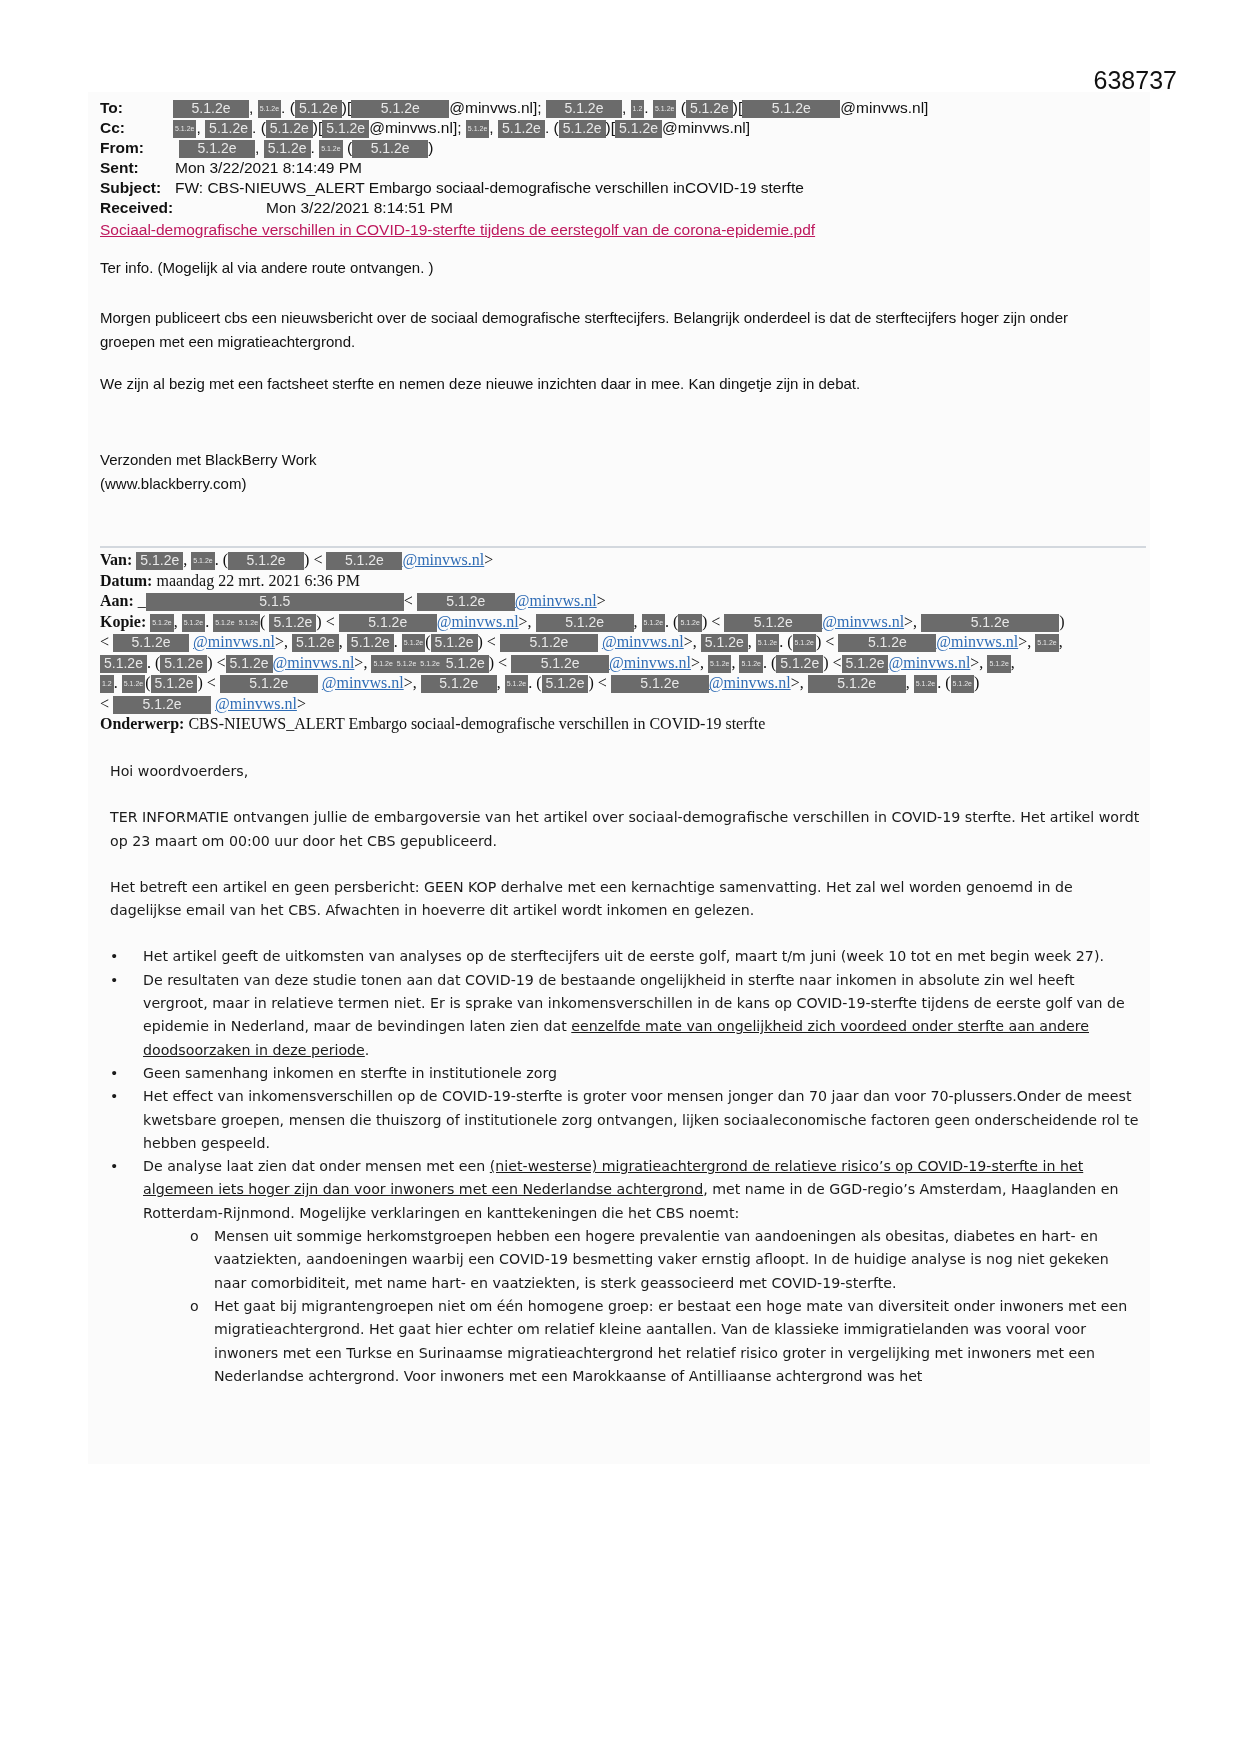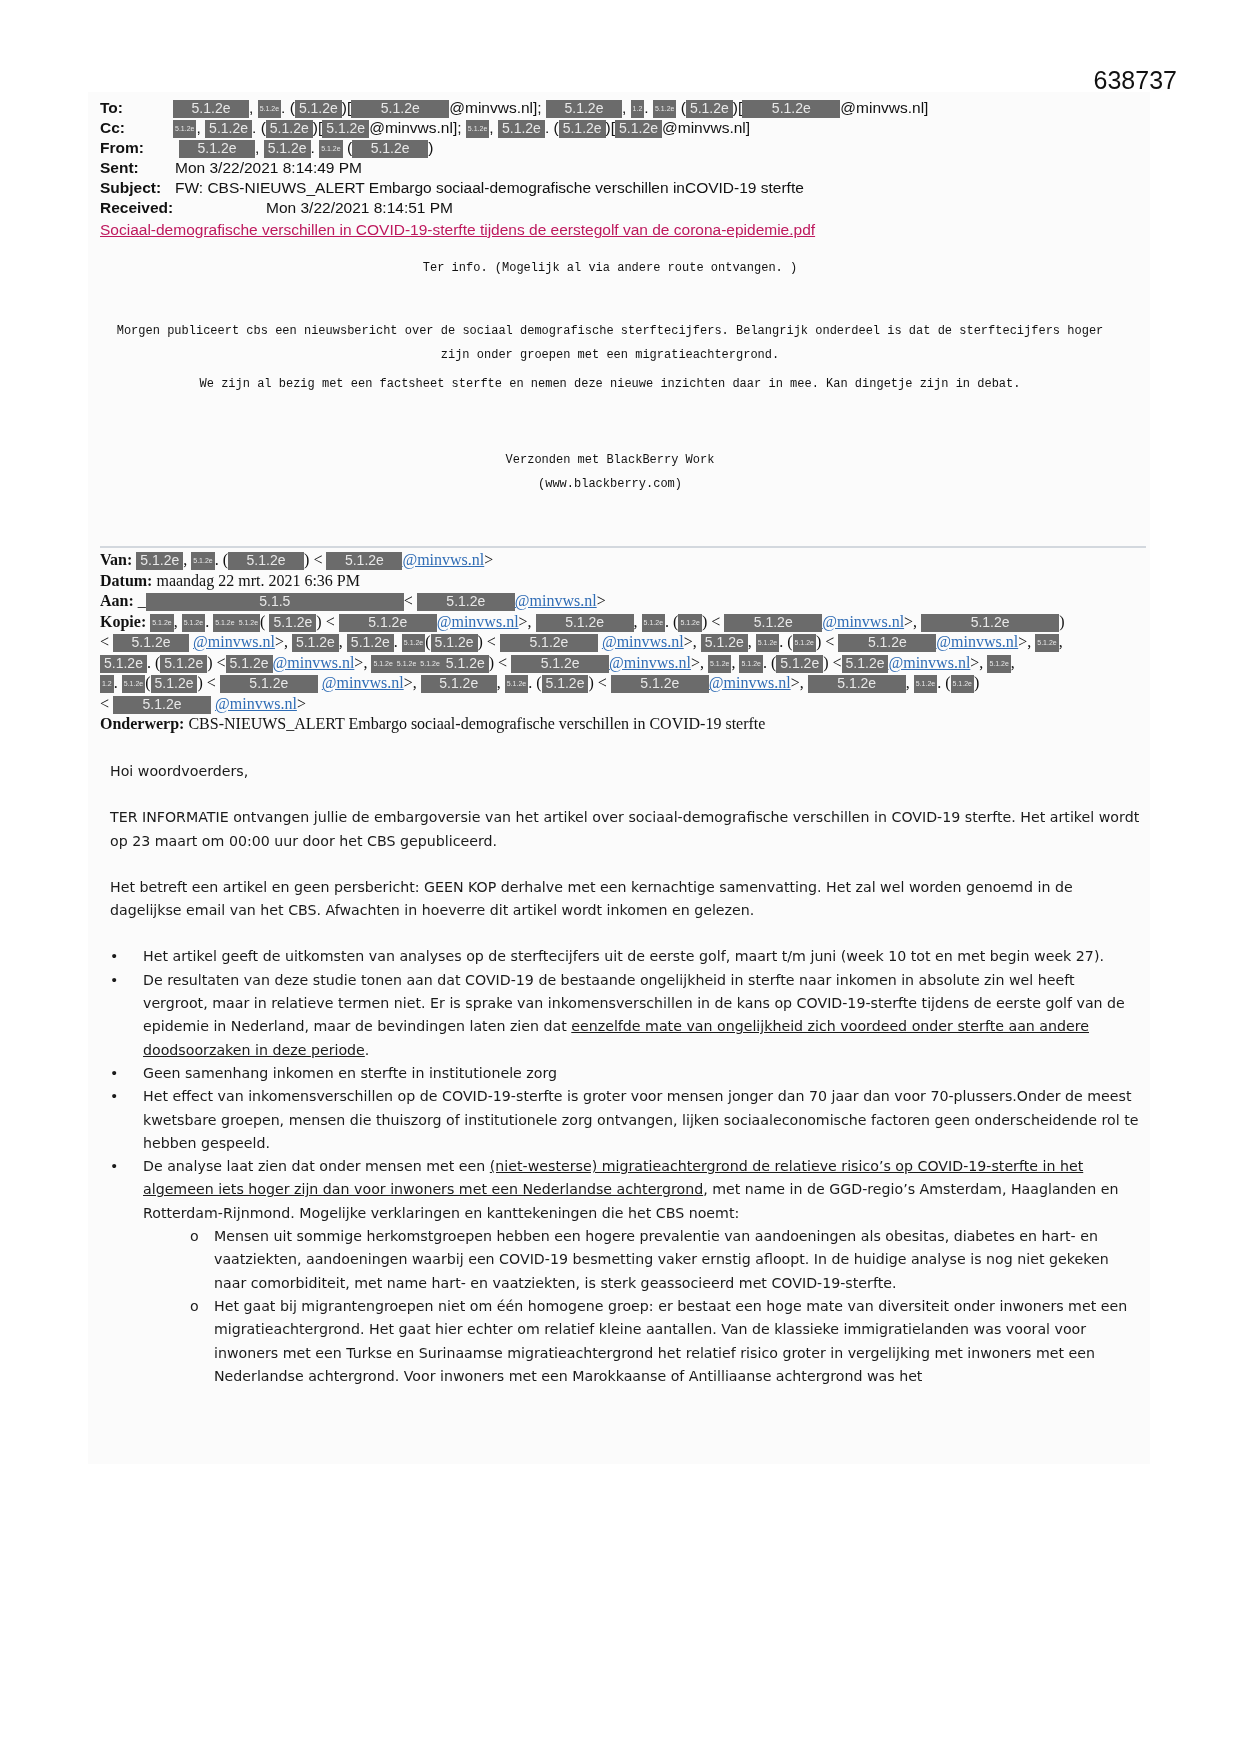--- a/index.html
+++ b/index.html
@@ -9,21 +9,21 @@
   .hdr { position: absolute; left: 100px; top: 98px; font-family: "Liberation Sans", sans-serif; font-size: 15.5px; line-height: 20px; }
   .hdr .row { display: flex; white-space: nowrap; height: 20px; align-items: flex-start; }
   .hdr .lbl { font-weight: bold; width: 83px; display: inline-block; }
   .hdr .val { display: inline-block; }
   .r { display: inline-block; background: #6b6b6b; color: #e8e8e8; font-family: "Liberation Sans", sans-serif; text-align: center; vertical-align: middle; line-height: 17px; height: 18px; padding: 0 4px; font-size: 14px; }
   .r.s { font-size: 7px; padding: 0 2px; }
   .r.w { min-width: 68px; }
   .r.xw { min-width: 90px; }
   .r.xxw { min-width: 330px; }
   .att { position: absolute; left: 100px; top: 221px; font-family: "Liberation Sans", sans-serif; font-size: 15.5px; color: #be185d; text-decoration: underline; }
-  .p1 { position: absolute; left: 100px; font-family: Liberation Mono, monospace; font-size: 12px; line-height: 24px; width: 1020px; text-align: center; }
+  .p1 { position: absolute; left: 100px; font-family: Liberation Sans, sans-serif; font-size: 15px; line-height: 24px; width: 1020px; }
   .sep { position: absolute; left: 100px; top: 546px; width: 1046px; height: 2px; background: #d3d8de; }
   .fwd { position: absolute; left: 100px; top: 550px; font-family: "Liberation Serif", serif; font-size: 16px; line-height: 20.5px; width: 1050px; }
   .fwd b { font-weight: bold; }
   .fwd .frow { white-space: nowrap; height: 20.5px; }
   .fwd .lnk2 { color: #2f6cb5; text-decoration: underline; text-align: right; }
   .body2 { position: absolute; left: 110px; top: 760px; width: 1030px; font-family: "DejaVu Sans", sans-serif; font-size: 14.2px; line-height: 23.3px; color: #1a1a1a; }
   .body2 p { margin: 0; }
   .body2 .gap { height: 23px; }
   .bul { display: flex; }
   .bul .dot { width: 33px; flex: none; padding-left: 0px; }
@@ -72,21 +72,21 @@
   </div>
   <div class="row">
     <span class="lbl">Received:</span>
     <span class="val" style="margin-left:83px">Mon 3/22/2021 8:14:51 PM</span>
   </div>
 </div>
 
 <div class="att">Sociaal-demografische verschillen in COVID-19-sterfte tijdens de eerstegolf van de corona-epidemie.pdf</div>
 
 <div class="p1" style="top:256px">Ter info. (Mogelijk al via andere route ontvangen. )</div>
-<div class="p1" style="top:319px">Morgen publiceert cbs een nieuwsbericht over de sociaal demografische sterftecijfers. Belangrijk onderdeel is dat de sterftecijfers hoger zijn onder groepen met een migratieachtergrond.</div>
+<div class="p1" style="top:306px">Morgen publiceert cbs een nieuwsbericht over de sociaal demografische sterftecijfers. Belangrijk onderdeel is dat de sterftecijfers hoger zijn onder groepen met een migratieachtergrond.</div>
 <div class="p1" style="top:372px">We zijn al bezig met een factsheet sterfte en nemen deze nieuwe inzichten daar in mee. Kan dingetje zijn in debat.</div>
 <div class="p1" style="top:448px">Verzonden met BlackBerry Work</div>
 <div class="p1" style="top:472px">(www.blackberry.com)</div>
 
 <div class="sep"></div>
 
 <div class="fwd">
   <div class="frow">
     <b>Van:</b>
     <span class="r">5.1.2e</span>, <span class="r s">5.1.2e</span>. (<span class="r w">5.1.2e</span>) &lt; <span class="r w">5.1.2e</span><span class="lnk2">@minvws.nl</span>&gt;

